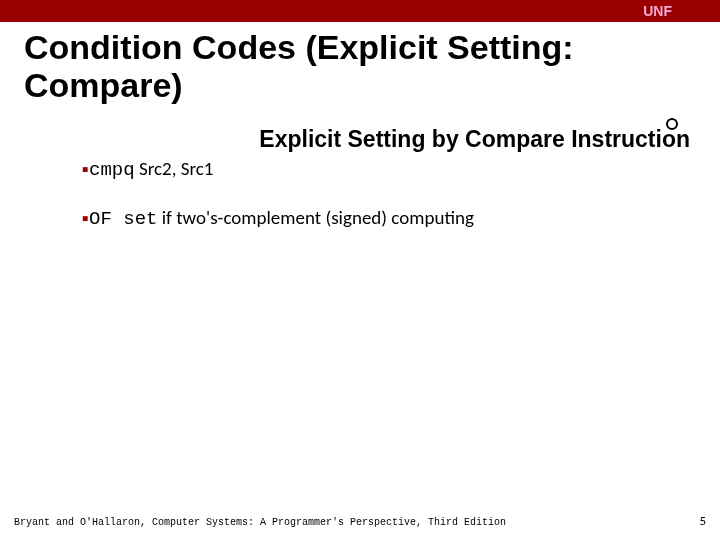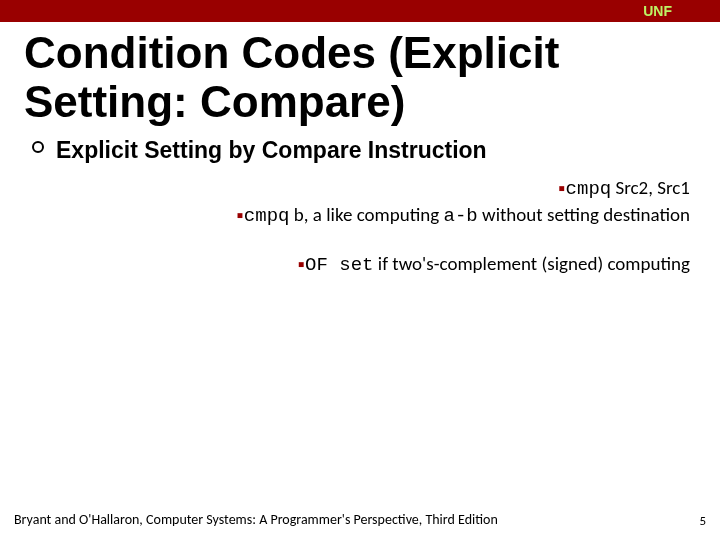--- a/index.html
+++ b/index.html
@@ -1,29 +1,29 @@
 <!DOCTYPE html>
 <html><head>
 <meta charset="utf-8">
 <style>
   * { margin: 0; padding: 0; box-sizing: border-box; }
   html, body { width: 720px; height: 540px; font-family: Calibri, Arial, sans-serif; background: #fff; color: #000; }
   .slide { position: relative; width: 720px; height: 540px; }
-  .topbar { background: #990000; color: #bef264; height: 22px; display: flex; justify-content: flex-end; align-items: center; padding-right: 48px; font-weight: 700; font-size: 14px; font-family: Arial, sans-serif; }
-  .title { font-family: Arial, sans-serif; font-weight: 700; font-size: 44px; line-height: 1.12; padding: 6px 6px 10px 24px; }
+  .topbar { background: #990000; color: #f9a8d4; height: 22px; display: flex; justify-content: flex-end; align-items: center; padding-right: 48px; font-weight: 700; font-size: 14px; font-family: Arial, sans-serif; }
+  .title { font-family: Arial, sans-serif; font-weight: 700; font-size: 34px; line-height: 1.12; padding: 6px 6px 10px 24px; }
   .body { padding: 0 30px 0 30px; }
-  .lvl1 { display: flex; align-items: flex-start; margin-bottom: 12px; margin-left: 2px; }
+  .lvl1 { display: flex; align-items: flex-end; margin-bottom: 4px; margin-left: 2px; flex-direction: column; }
   .circ { width: 12px; height: 12px; border: 2px solid #000; border-radius: 50%; flex: 0 0 auto; margin-right: 12px; position: relative; top: 4px; }
   .lvl1-text { font-family: Arial, sans-serif; font-weight: 700; font-size: 23px; }
-  .group { margin-left: 25px; margin-top: 4px; text-align: right; }
+  .group { margin-left: 52px; margin-top: 4px; }
   .item { font-size: 19px; line-height: 1.28; margin-bottom: 2px; }
   .sq { color: #990000; font-weight: 700; margin-right: 1px; font-size: 17px; }
   .code { font-family: 'Courier New', monospace; }
   .gap { height: 18px; }
-  .footer { position: absolute; bottom: 12px; left: 14px; font-size: 14px; }
+  .footer { position: absolute; bottom: 12px; left: 14px; font-size: 10px; font-family: Liberation Mono, monospace; }
   .pagenum { position: absolute; bottom: 12px; right: 14px; font-size: 13px; }
 </style>
 </head>
 <body>
 <div class="slide">
 
 <div class="topbar">
   <span>UNF</span>
 </div>
 
@@ -33,23 +33,20 @@
 
   <div class="lvl1">
     <span class="circ"></span>
     <span class="lvl1-text">Explicit Setting by Compare Instruction</span>
   </div>
 
   <div class="group">
     <div class="item">
       <span class="sq">▪</span><span class="code">cmpq</span><span> Src2, Src1</span>
     </div>
-    <div class="item">
-      <span class="sq">▪</span><span class="code">cmpq</span><span> b, a</span><span> like computing </span><span class="code">a-b</span><span> without setting destination</span>
-    </div>
   </div>
 
   <div class="gap"></div>
 
   <div class="group">
     <div class="item">
       <span class="sq">▪</span><span class="code">OF set</span><span> if two's-complement (signed) computing</span>
     </div>
   </div>
 

